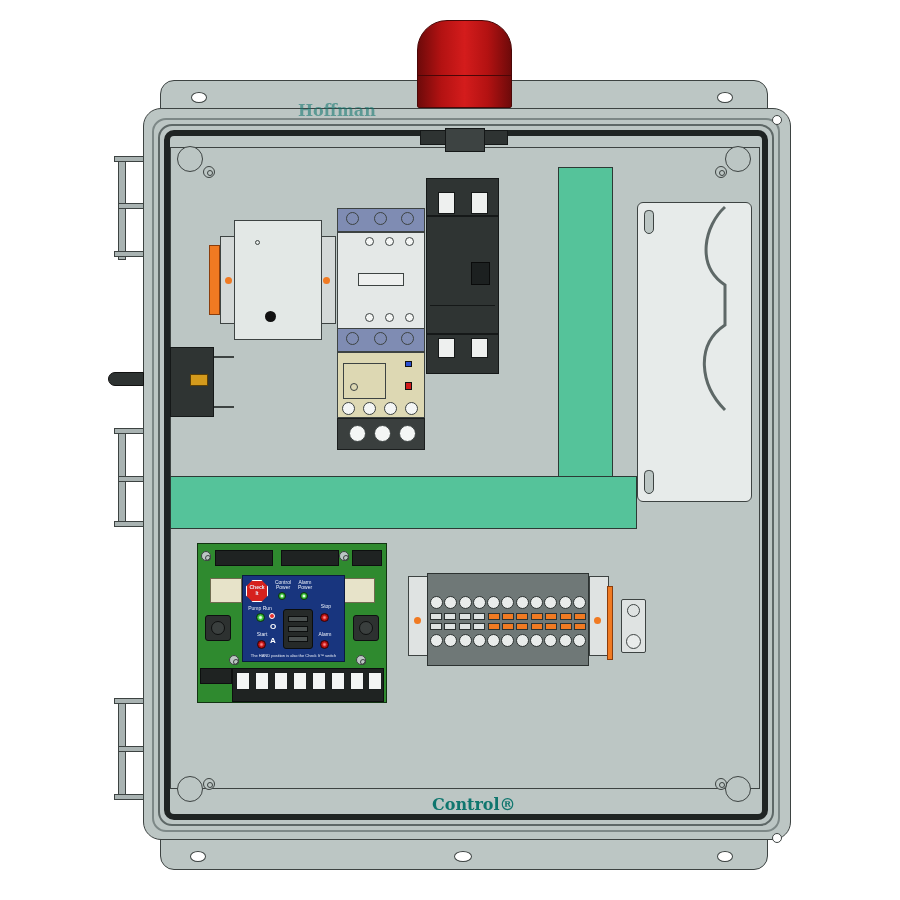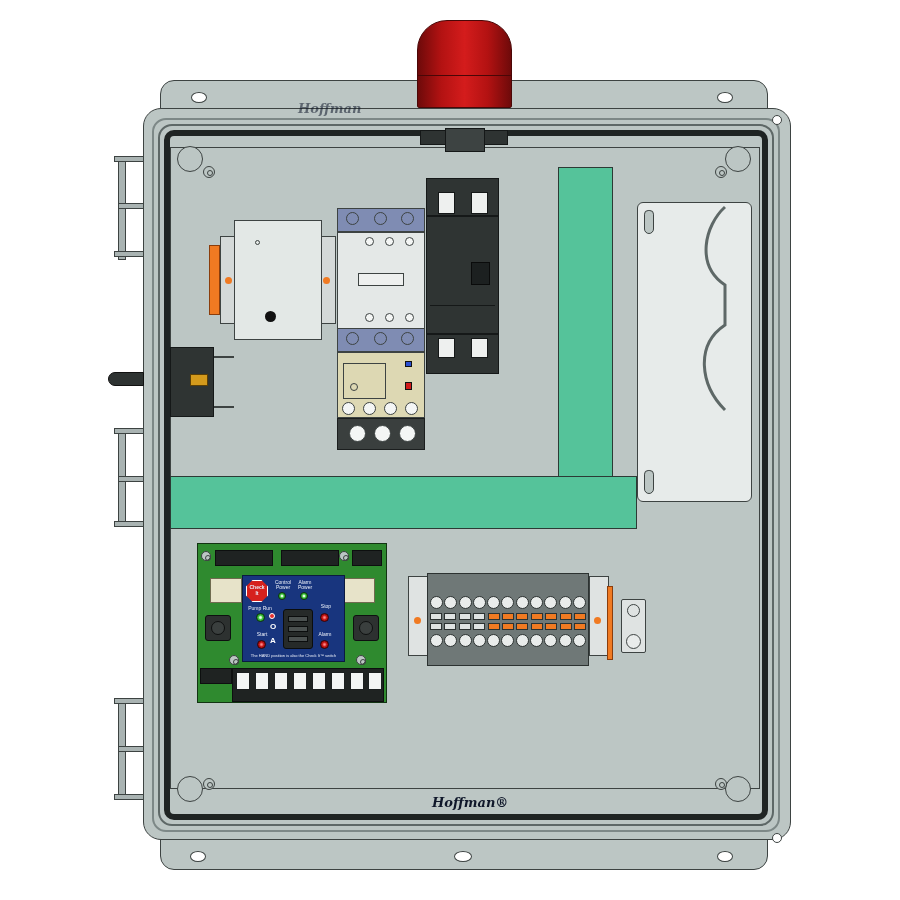--- a/index.html
+++ b/index.html
@@ -50,21 +50,21 @@
   .hoa-slot { background:#4b5150; border:1px solid #0b0d0d; }
   .pcb-screw-terminal { background:#f3f5f4; border:1.5px solid #1c2020; }
 
   
   .tb-rail { background:#6f7877; border:1.5px solid #2c3231; }
   .tb-end { background:#dfe3e2; border:1.5px solid #3d4342; }
   .tb-slot { background:#dfe3e2; border:1px solid #2c3231; }
   .tb-slot.hot { background:#f07a22; }
   .small-screw { background:#e9eceb; border:1px solid #2c3231; border-radius:50%; }
 
-  .logo-text { font-family:"DejaVu Serif", serif; font-style:italic; font-weight:bold; color:#0f172a; font-size:13px; }
+  .logo-text { font-family:"DejaVu Serif", serif; font-weight:bold; color:#0f766e; font-size:16px; }
   .tiny-label { font-size:11px; font-weight:bold; color:#ffffff; }
 </style>
 </head>
 <body>
 
 <div class="abs flange" style="left:160px;top:80px;width:608px;height:790px;"></div>
 <div class="abs mount-hole" style="left:191px;top:92px;width:16px;height:11px;"></div>
 <div class="abs mount-hole" style="left:717px;top:92px;width:16px;height:11px;"></div>
 <div class="abs mount-hole" style="left:190px;top:851px;width:16px;height:11px;"></div>
 <div class="abs mount-hole" style="left:717px;top:851px;width:16px;height:11px;"></div>
@@ -99,21 +99,21 @@
 <div class="abs corner-clip" style="left:725px;top:146px;width:26px;height:26px;"></div>
 <div class="abs corner-clip" style="left:177px;top:776px;width:26px;height:26px;"></div>
 <div class="abs corner-clip" style="left:725px;top:776px;width:26px;height:26px;"></div>
 
 <div class="abs standoff" style="left:203px;top:166px;width:12px;height:12px;"></div>
 <div class="abs standoff" style="left:715px;top:166px;width:12px;height:12px;"></div>
 <div class="abs standoff" style="left:203px;top:778px;width:12px;height:12px;"></div>
 <div class="abs standoff" style="left:715px;top:778px;width:12px;height:12px;"></div>
 
 <div class="abs logo-text" style="left:298px;top:101px;opacity:0.55;">Hoffman</div>
-<div class="abs logo-text" style="left:432px;top:795px;">Hoffman®</div>
+<div class="abs logo-text" style="left:432px;top:795px;">Control®</div>
 
 <div class="abs beacon-dome" style="left:417px;top:20px;width:95px;height:88px;border-radius:30px 30px 2px 2px;"></div>
 <div class="abs" style="left:418px;top:75px;width:93px;height:1px;background:#4a0707;"></div>
 <div class="abs beacon-base" style="left:420px;top:130px;width:88px;height:15px;"></div>
 <div class="abs beacon-base" style="left:445px;top:128px;width:40px;height:24px;background:#3d4342;"></div>
 
 <div class="abs wireway" style="left:558px;top:167px;width:55px;height:316px;"></div>
 <div class="abs wireway" style="left:170px;top:476px;width:467px;height:53px;"></div>
 
 <div class="abs bracket" style="left:637px;top:202px;width:115px;height:300px;"></div>

